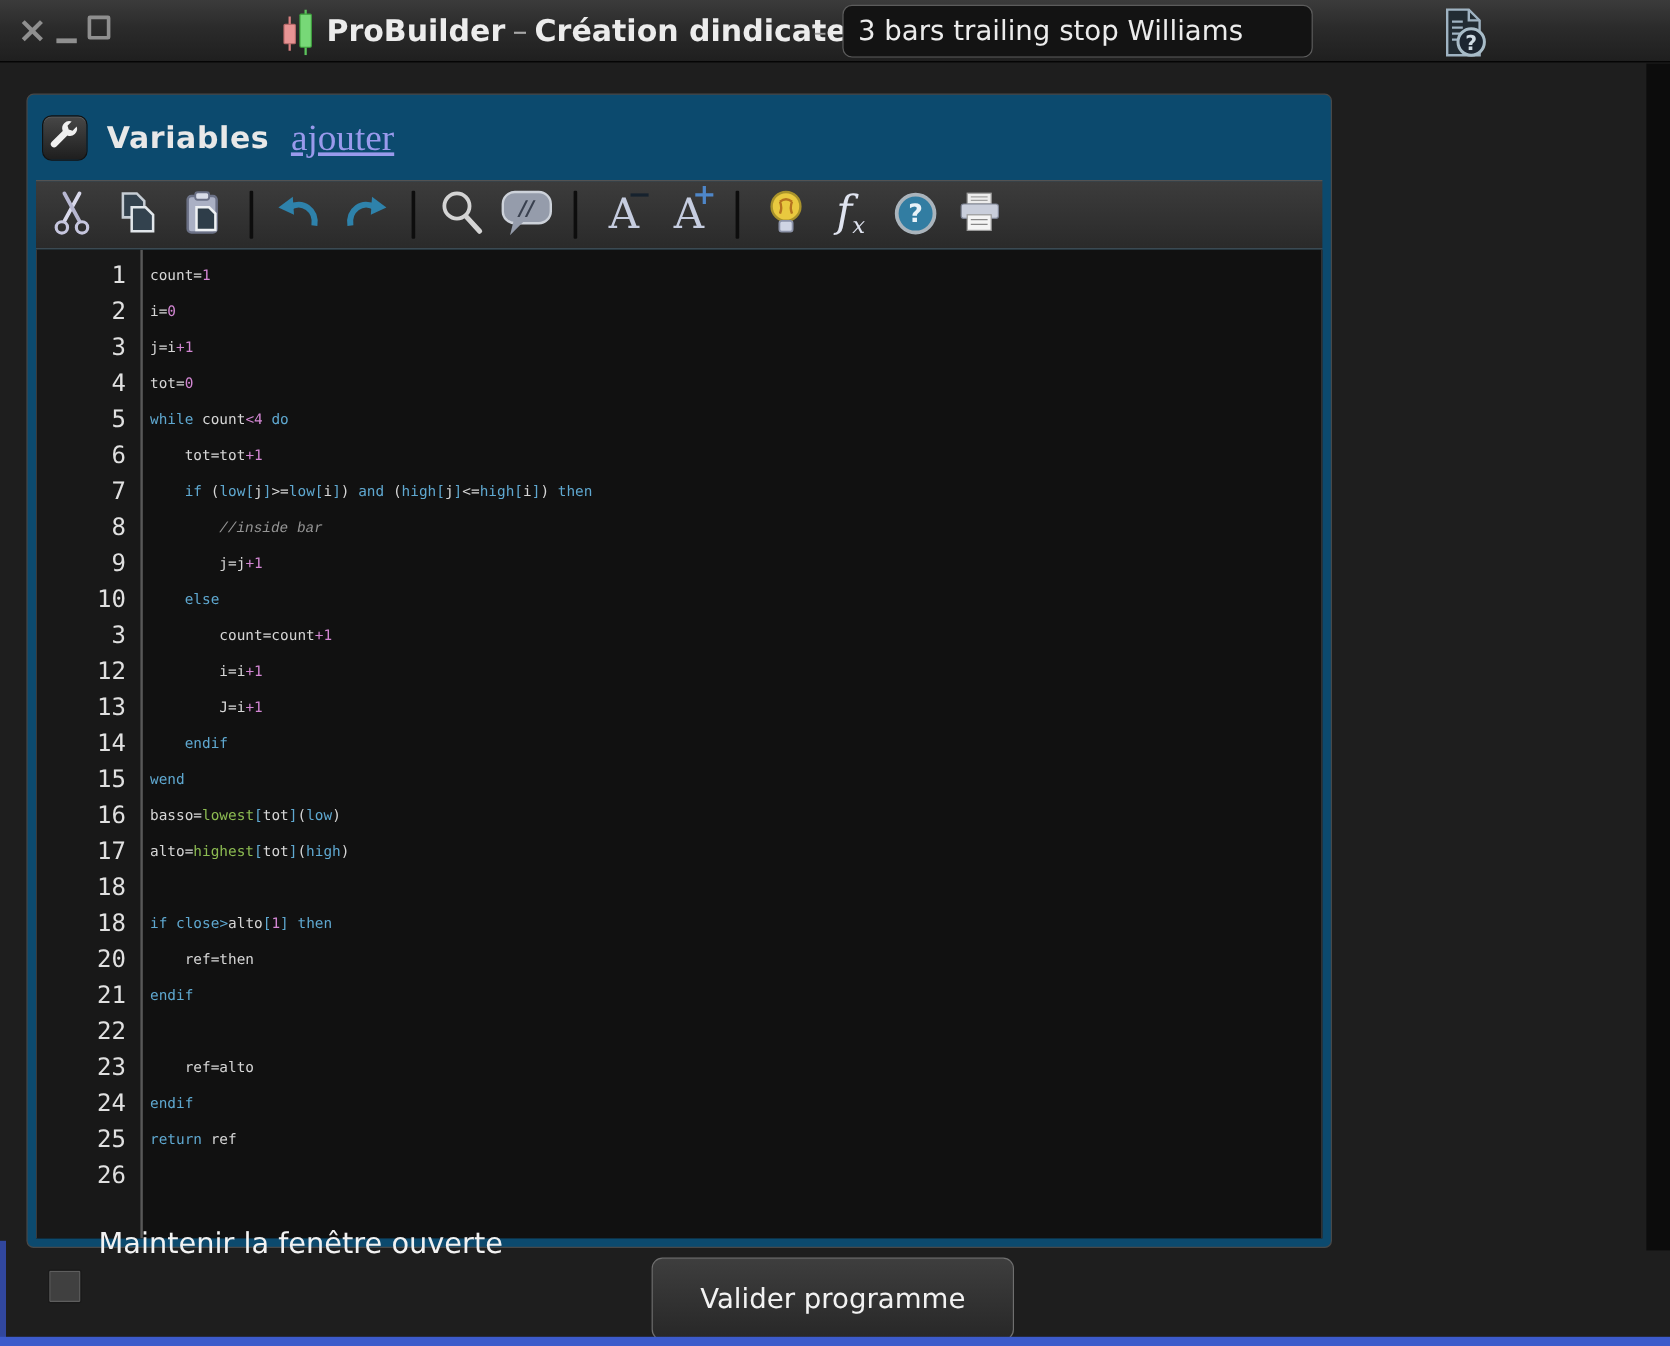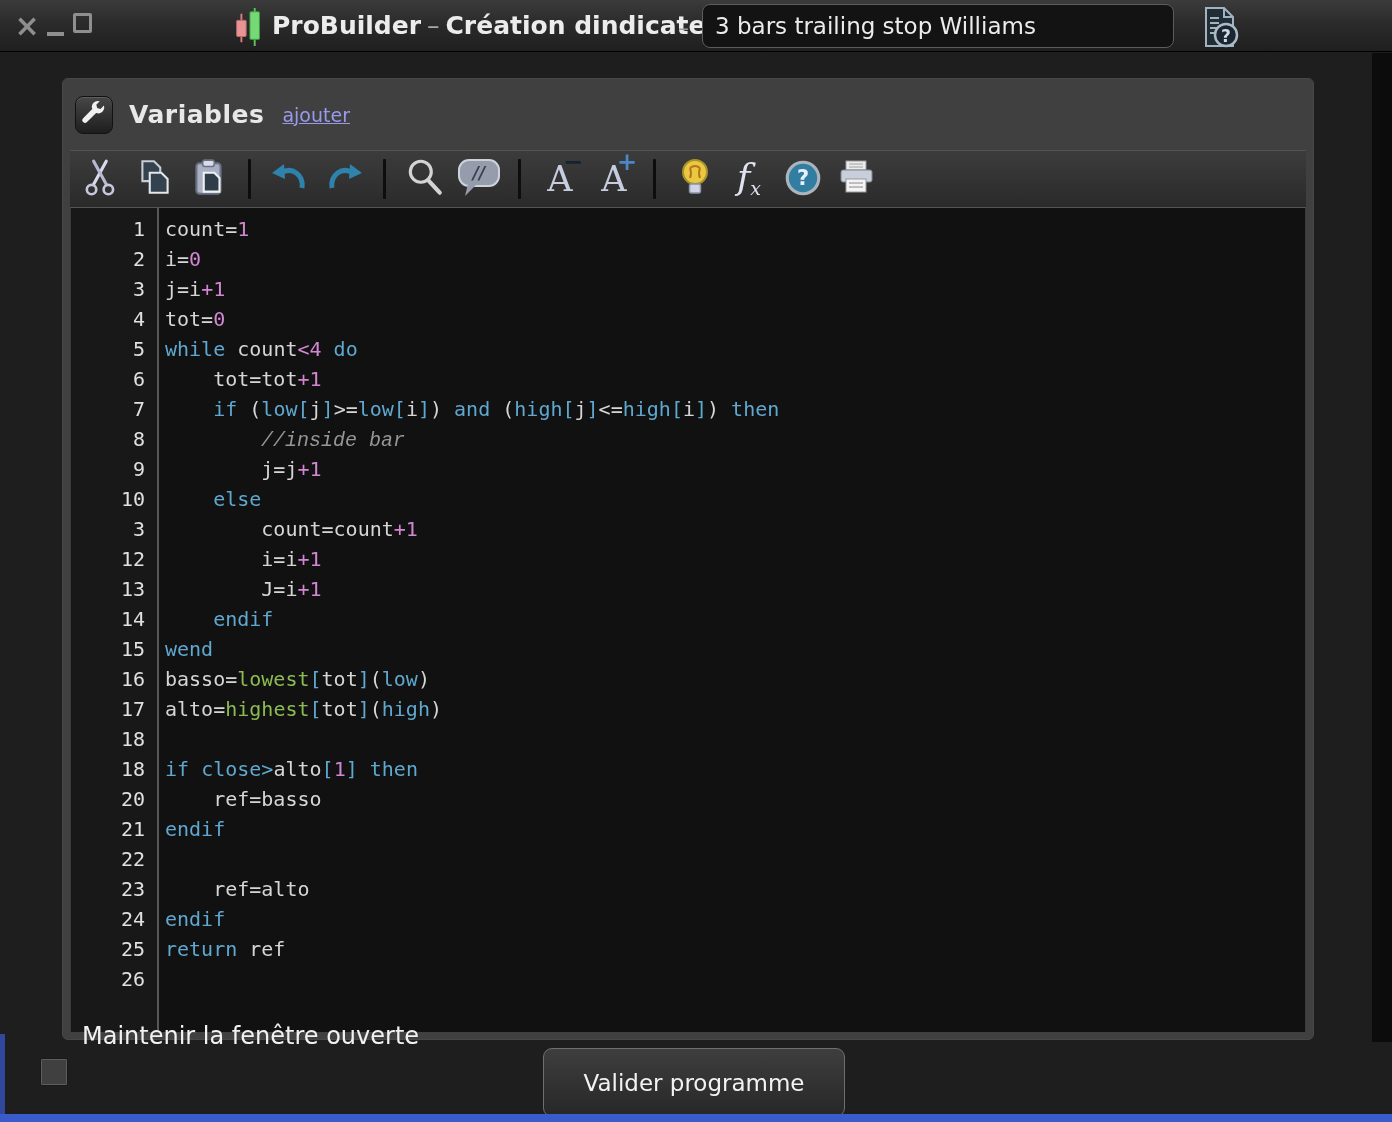--- a/index.html
+++ b/index.html
@@ -21,41 +21,41 @@
   .win-min { position:absolute; left:47px; top:32px; width:17px; height:4px; background:#8f8f8f; cursor:pointer; }
   .win-max { position:absolute; left:73px; top:13px; width:19px; height:20px;
     border:3px solid #8f8f8f; border-radius:2px; cursor:pointer; }
   .logo { position:absolute; left:231px; top:8px; width:36px; height:38px; }
   .title-text { position:absolute; left:272px; top:0; height:52px; line-height:52px;
     font-size:25px; font-weight:600; color:#ececec; white-space:nowrap; }
   .title-text .dash { color:#a8a8a8; font-weight:400; padding:0 6px; }
   .pre-input-dash { position:absolute; left:678px; top:0; height:52px; line-height:56px;
     font-size:22px; color:#9a9a9a; }
   .name-input {
-    position:absolute; left:702px; top:4px; width:472px; height:44px;
+    position:absolute; left:702px; top:4px; width:392px; height:44px;
     background:#131313; border:1px solid #5c5c5c; border-radius:8px;
     color:#ececec; font-size:23px; padding:0 12px;
     font-family:"DejaVu Sans", sans-serif; outline:none;
   }
   .doc-help { position:absolute; left:1198px; top:5px; width:44px; height:44px; cursor:pointer; }
 
   
   .main-panel {
-    position:absolute; left:22px; top:78px; width:1252px; height:962px;
-    background:#404040; border:1px solid #484848; border-radius:6px;margin-left:40px;
+    position:absolute; left:22px; top:78px; width:1088px; height:962px;
+    background:#0c4a6e; border:1px solid #484848; border-radius:6px;
   }
   .vars-row { height:71px; display:flex; align-items:center; padding-left:12px; }
   .wrench-btn {
     width:38px; height:38px; border-radius:8px;
     background:linear-gradient(180deg,#474747,#1e1e1e);
     border:1px solid #121212; box-shadow:inset 0 1px 0 #5d5d5d;
     display:flex; align-items:center; justify-content:center; cursor:pointer;
   }
   .vars-label { font-size:25px; font-weight:bold; color:#e8e8e8; margin-left:16px; letter-spacing:0.5px; }
-  .add-link { font-size:19px; color:#9a9aec; text-decoration:underline; margin-left:18px; cursor:pointer; }
+  .add-link { font-size:31px; color:#9a9aec; text-decoration:underline; margin-left:18px; cursor:pointer;font-family:Liberation Serif, serif; }
 
   
   .toolbar {
     margin:0 7px; height:58px;
     border-top:1px solid #535353; border-bottom:1px solid #535353;
     background:linear-gradient(180deg,#3c3c3c,#2a2a2a);
     display:flex; align-items:center; padding:0 4px;
   }
   .tb-btn { width:50px; height:50px; display:flex; align-items:center; justify-content:center;
     background:none; border:none; margin:0 2px; cursor:pointer; position:relative; }
@@ -73,21 +73,21 @@
     position:relative; margin:0 7px 7px; height:824px;
     background:#111; overflow:hidden;
     border-left:1px solid #3a3a3a; border-right:1px solid #3a3a3a;
   }
   .editor::before { content:''; position:absolute; left:0; top:0; bottom:0; width:86px;
     background:#181818; border-right:2px solid #585858; }
   #code-lines { position:relative; padding-top:6px; font-family:"DejaVu Sans Mono", monospace; }
   .code-row { display:flex; height:30px; line-height:30px; }
   .ln { width:86px; flex:none; padding-right:12px; text-align:right;
     color:#e0e0e0; font-size:20px; }
-  .code { padding-left:8px; font-size:20px; white-space:pre; }
+  .code { padding-left:8px; font-size:12px; white-space:pre; }
   .tk-p { color:#d6d6d6; }
   .tk-k { color:#5fa8d0; }
   .tk-b { color:#5fa8d0; }
   .tk-n { color:#d387d3; }
   .tk-g { color:#8cbb52; }
   .tk-c { color:#969696; font-style:italic;font-family:Liberation Mono, monospace; }
 
   
   .keep-open-checkbox {
     position:absolute; left:40px; top:1058px; width:28px; height:28px;
@@ -360,21 +360,21 @@
           <div class="code-row">
             <div class="ln">18</div>
             <div class="code"></div>
           </div>
           <div class="code-row">
             <div class="ln">18</div>
             <div class="code"><span class="tk-k">if</span><span class="tk-p"> </span><span class="tk-k">close</span><span class="tk-k">&gt;</span><span class="tk-p">alto</span><span class="tk-b">[</span><span class="tk-n">1</span><span class="tk-b">]</span><span class="tk-p"> </span><span class="tk-k">then</span></div>
           </div>
           <div class="code-row">
             <div class="ln">20</div>
-            <div class="code"><span class="tk-p">    ref=basso</span></div>
+            <div class="code"><span class="tk-p">    ref=then</span></div>
           </div>
           <div class="code-row">
             <div class="ln">21</div>
             <div class="code"><span class="tk-k">endif</span></div>
           </div>
           <div class="code-row">
             <div class="ln">22</div>
           </div>
           <div class="code-row">
             <div class="ln">23</div>

